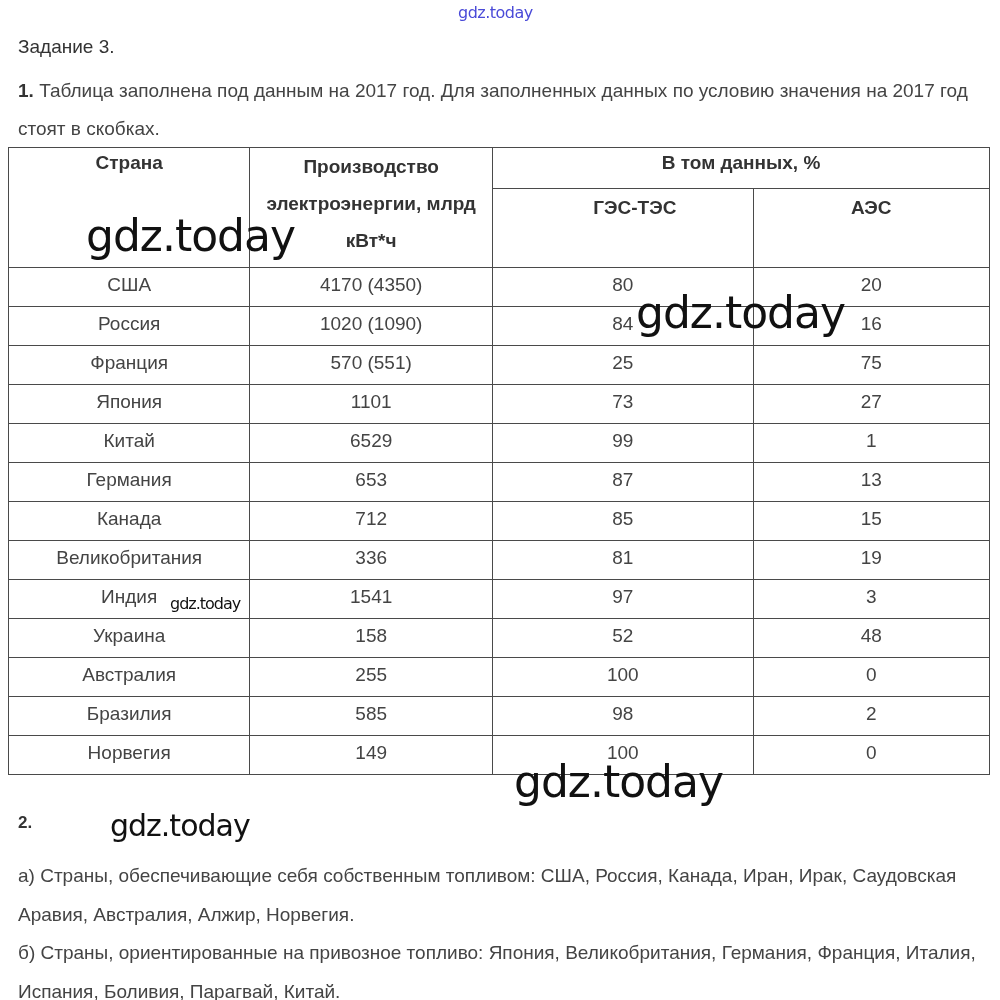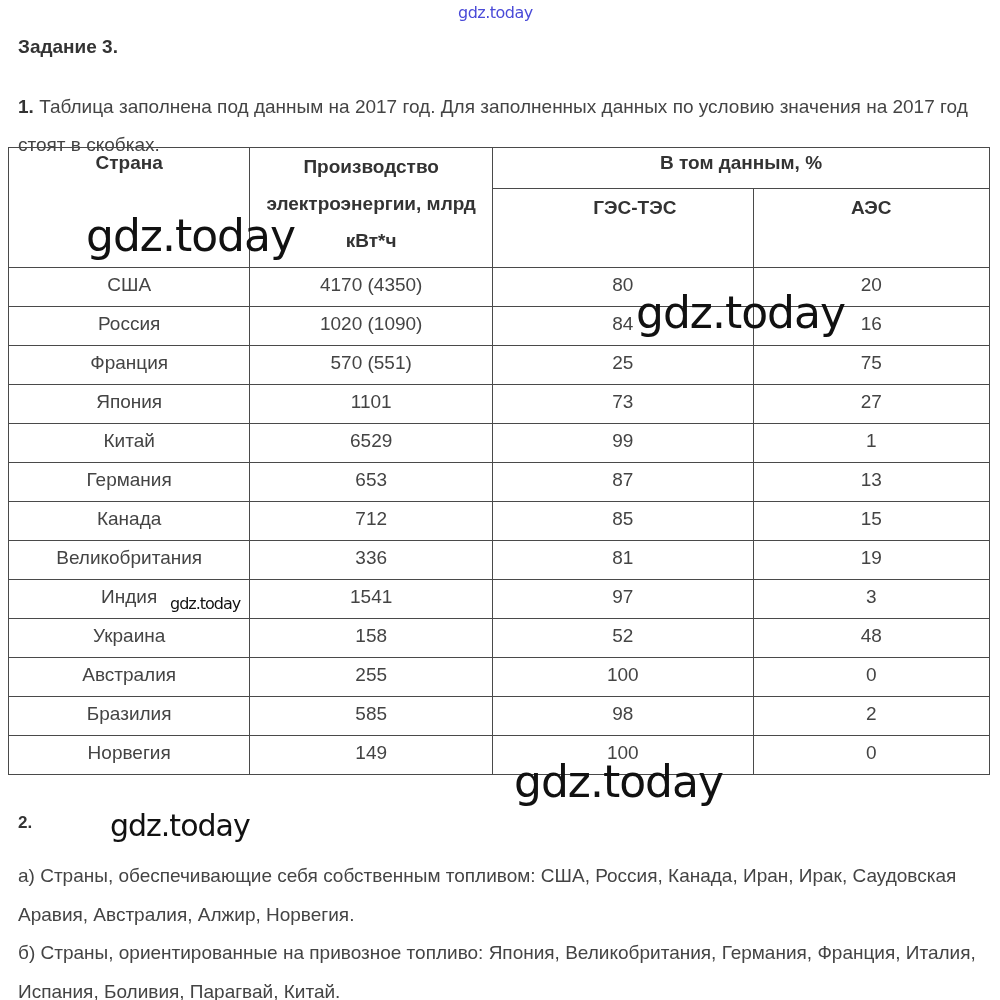--- a/index.html
+++ b/index.html
@@ -1,21 +1,21 @@
 <!DOCTYPE html>
 <html><head>
 <meta charset="utf-8">
 <style>
   html, body { margin:0; padding:0; background:#ffffff; }
   body { width:1000px; height:1000px; position:relative; overflow:hidden;
          font-family:"Liberation Sans", sans-serif; color:#3a3a3a; }
   .wm-top { position:absolute; left:458px; top:3px; font-size:16px; color:#4a4ad8;
             font-family:"DejaVu Sans", sans-serif; letter-spacing:-0.5px; }
-  .title { position:absolute; left:18px; top:36px; font-size:19px; font-weight:bold; color:#333; }
-  .p1 { position:absolute; left:18px; top:88px; width:960px; font-size:19px; line-height:38px; color:#444; }
+  .title { position:absolute; left:18px; top:36px; font-size:19px; font-weight:normal; color:#333; }
+  .p1 { position:absolute; left:18px; top:72px; width:960px; font-size:19px; line-height:38px; color:#444; }
   .p1 b { color:#333; }
   table { position:absolute; left:8px; top:147px; width:982px; border-collapse:collapse; font-size:19px; color:#444; }
   td, th { border:1px solid #4a4a4a; text-align:center; vertical-align:top; padding:0; }
   th { font-weight:bold; color:#333; padding-top:4px; }
   .c1 { width:245px; } .c2 { width:246px; } .c3 { width:245px;padding-left:24px; } .c4 { width:245px; }
   .hrow1 th { height:36px; }
   .hcol2 { line-height:37px; padding-top:0; }
   .hsub th { height:70px; padding-top:8px; }
   tbody td { height:38px; line-height:34px; }
   .wm { position:absolute; color:#111; font-family:"DejaVu Sans", sans-serif; font-weight:normal; letter-spacing:-1px; }
@@ -35,21 +35,21 @@
 <div class="p1">
   <b>1.</b>
   <span>Таблица заполнена под данным на 2017 год. Для заполненных данных по условию значения на 2017 год стоят в скобках.</span>
 </div>
 
 <table>
   <thead>
     <tr class="hrow1">
       <th class="c1" rowspan="2">Страна</th>
       <th class="c2 hcol2" rowspan="2">Производство электроэнергии, млрд кВт*ч</th>
-      <th colspan="2">В том данным, %</th>
+      <th colspan="2">В том данных, %</th>
     </tr>
     <tr class="hsub">
       <th class="c3">ГЭС-ТЭС</th>
       <th class="c4">АЭС</th>
     </tr>
   </thead>
   <tbody id="tbody">
       <tr>
         <td>США</td>
         <td>4170 (4350)</td>

